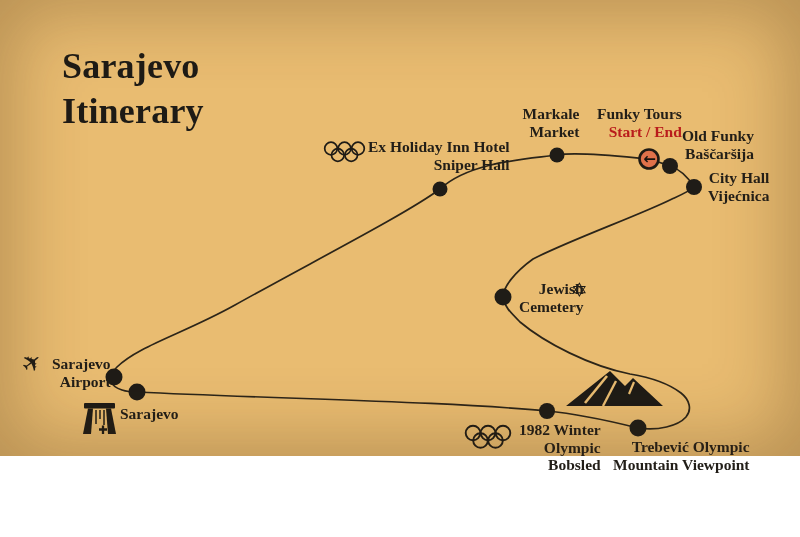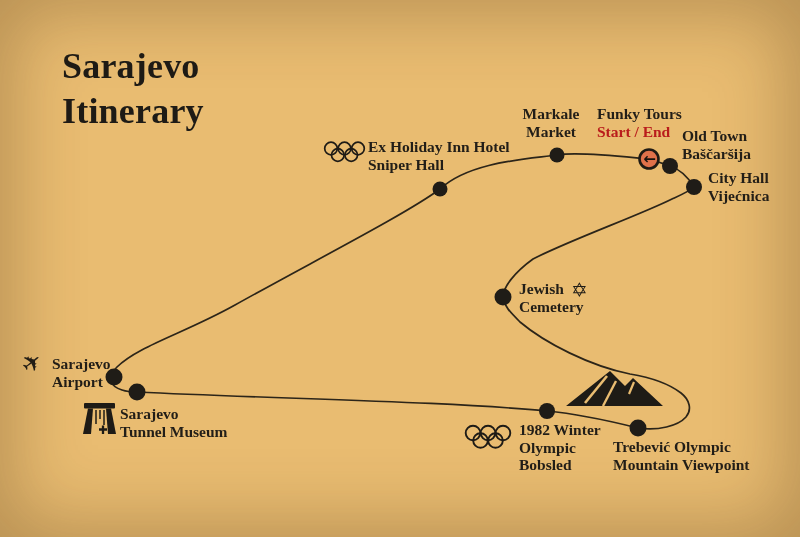--- a/index.html
+++ b/index.html
@@ -1,38 +1,38 @@
 <!DOCTYPE html>
 <html><head>
 <meta charset="utf-8">
 <style>
   html,body{margin:0;padding:0;}
   body{width:800px;height:537px;overflow:hidden;}
   .canvas{
-    position:relative;width:800px;height:537px;
+    position:relative;width:800px;height:456px;
     background:#e9bc71;
     font-family:"Liberation Serif","DejaVu Serif",serif;
     color:#221e18;
   }
   .vignette{
     position:absolute;inset:0;pointer-events:none;
     box-shadow:inset 0 0 70px 14px rgba(73,48,17,0.30);
   }
   svg.map{position:absolute;left:0;top:0;}
   .title{
     position:absolute;left:62px;top:44px;
     font-size:36px;font-weight:700;line-height:45px;
     color:#1e1b16;letter-spacing:0.2px;
   }
   .title .ln{display:block;}
   .stop-label{
     position:absolute;font-size:15.5px;font-weight:700;
     line-height:17.5px;color:#221e18;white-space:nowrap;
   }
-  .stop-label .ln{display:block;}
+  .stop-label .ln{display:block;text-align:right;}
   .accent{color:#b91c1c;}
   .pos-funky{left:597px;top:105px;}
   .pos-markale{left:551px;top:105px;transform:translateX(-50%);text-align:center;}
   .pos-holiday{left:368px;top:138px;}
   .pos-oldtown{left:682px;top:127px;}
   .pos-cityhall{left:708px;top:169px;}
   .pos-jewish{left:519px;top:280px;}
   .pos-airport{left:52px;top:355px;}
   .pos-tunnel{left:120px;top:405px;}
   .pos-bobsled{left:519px;top:421px;}
@@ -133,42 +133,41 @@
     <span class="ln">Markale</span>
     <span class="ln">Market</span>
   </div>
 
   <div class="stop-label pos-holiday">
     <span class="ln">Ex Holiday Inn Hotel</span>
     <span class="ln">Sniper Hall</span>
   </div>
 
   <div class="stop-label pos-oldtown">
-    <span class="ln">Old Town</span>
+    <span class="ln">Old Funky</span>
     <span class="ln">Baščaršija</span>
   </div>
 
   <div class="stop-label pos-jewish">
     <span class="ln">Jewish</span>
     <span class="ln">Cemetery</span>
   </div>
 
   <div class="stop-label pos-cityhall">
     <span class="ln">City Hall</span>
     <span class="ln">Vijećnica</span>
   </div>
 
   <div class="stop-label pos-airport">
     <span class="ln">Sarajevo</span>
     <span class="ln">Airport</span>
   </div>
 
   <div class="stop-label pos-tunnel">
     <span class="ln">Sarajevo</span>
-    <span class="ln">Tunnel Museum</span>
   </div>
 
   <div class="stop-label pos-bobsled">
     <span class="ln">1982 Winter</span>
     <span class="ln">Olympic</span>
     <span class="ln">Bobsled</span>
   </div>
 
   <div class="stop-label pos-trebevic">
     <span class="ln">Trebević Olympic</span>

